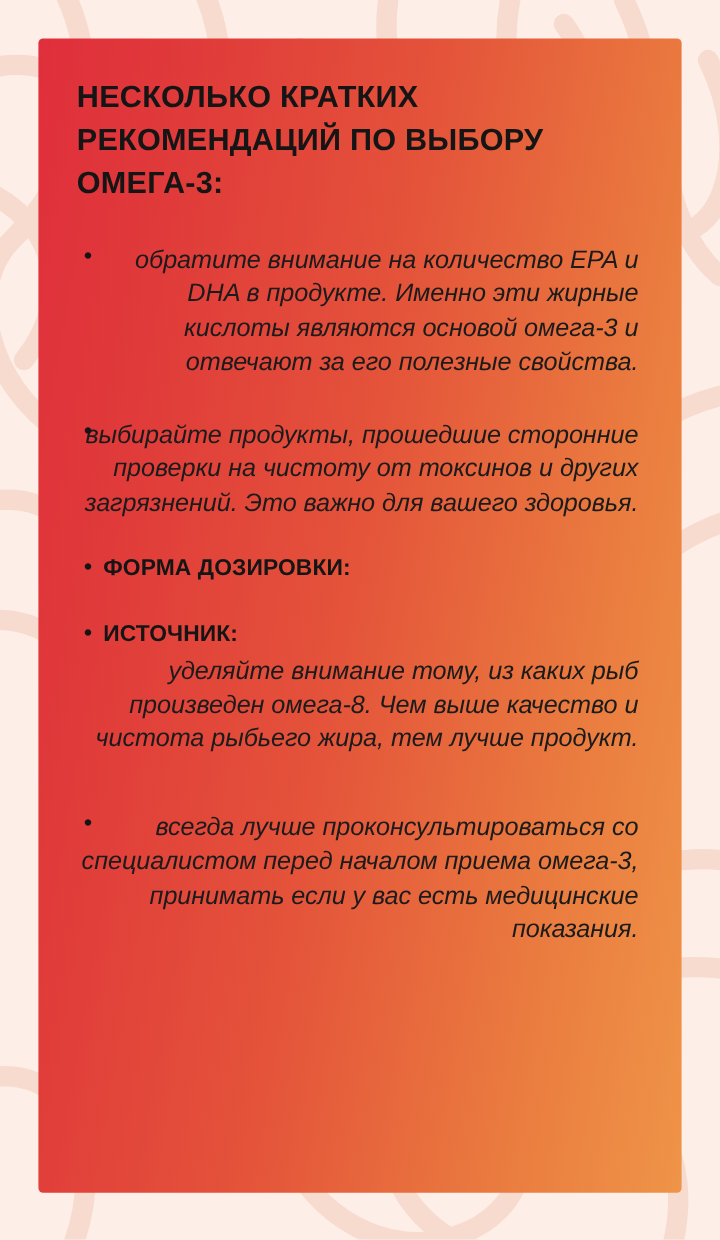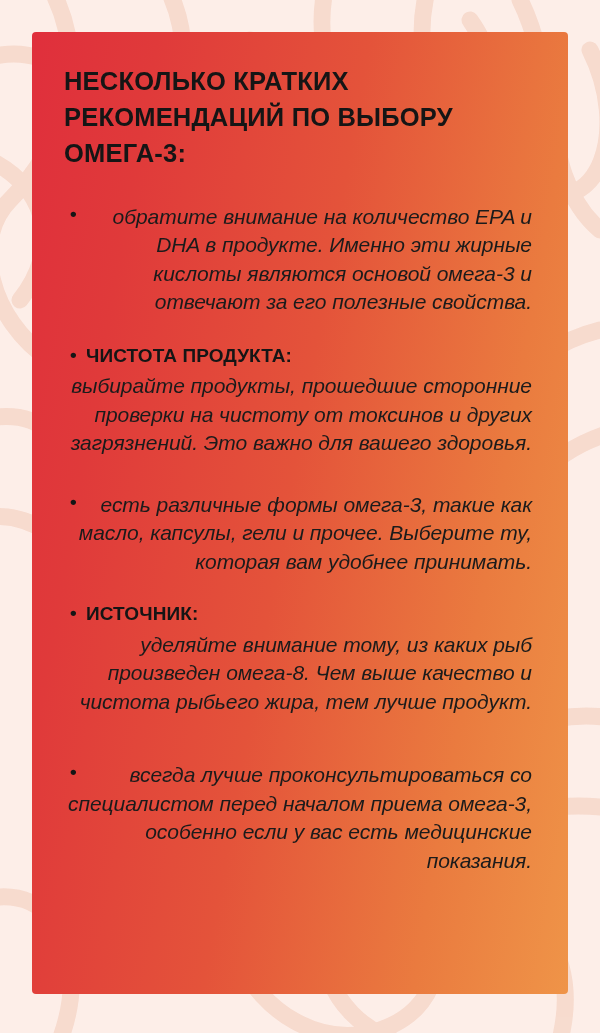--- a/index.html
+++ b/index.html
@@ -143,40 +143,39 @@
       <h1 class="headline">НЕСКОЛЬКО КРАТКИХ РЕКОМЕНДАЦИЙ ПО ВЫБОРУ ОМЕГА-3:</h1>
 
       <div class="section">
         <div class="section-title"><span class="bullet">•</span></div>
         <p class="section-body">обратите внимание на количество EPA и DHA в продукте. Именно эти жирные кислоты являются основой омега-3 и отвечают за его полезные свойства.</p>
       </div>
 
       <div class="gap-1"></div>
 
       <div class="section">
-        <div class="section-title"><span class="bullet">•</span><span>ЧИСТОТА ПРОДУКТА:</span></div>
+        <div class="section-title"><span class="bullet">•</span></div>
         <p class="section-body">выбирайте продукты, прошедшие сторонние проверки на чистоту от токсинов и других загрязнений. Это важно для вашего здоровья.</p>
       </div>
 
       <div class="gap-2"></div>
 
       <div class="section">
-        <div class="section-title"><span class="bullet">•</span></div>
-        <p class="section-body">есть различные формы омега-3, такие как масло, капсулы, гели и прочее. Выберите ту, которая вам удобнее принимать.</p>
+        <div class="section-title"><span class="bullet">•</span><span>ФОРМА ДОЗИРОВКИ:</span></div>
       </div>
 
       <div class="gap-3"></div>
 
       <div class="section">
         <div class="section-title"><span class="bullet">•</span><span>ИСТОЧНИК:</span></div>
         <p class="section-body">уделяйте внимание тому, из каких рыб произведен омега-8. Чем выше качество и чистота рыбьего жира, тем лучше продукт.</p>
       </div>
 
       <div class="gap-4"></div>
 
       <div class="section">
         <div class="section-title"><span class="bullet">•</span></div>
-        <p class="section-body">всегда лучше проконсультироваться со специалистом перед началом приема омега-3, особенно если у вас есть медицинские показания.</p>
+        <p class="section-body">всегда лучше проконсультироваться со специалистом перед началом приема омега-3, принимать если у вас есть медицинские показания.</p>
       </div>
 
     </div>
   </div>
 </div>
 
 </body></html>

